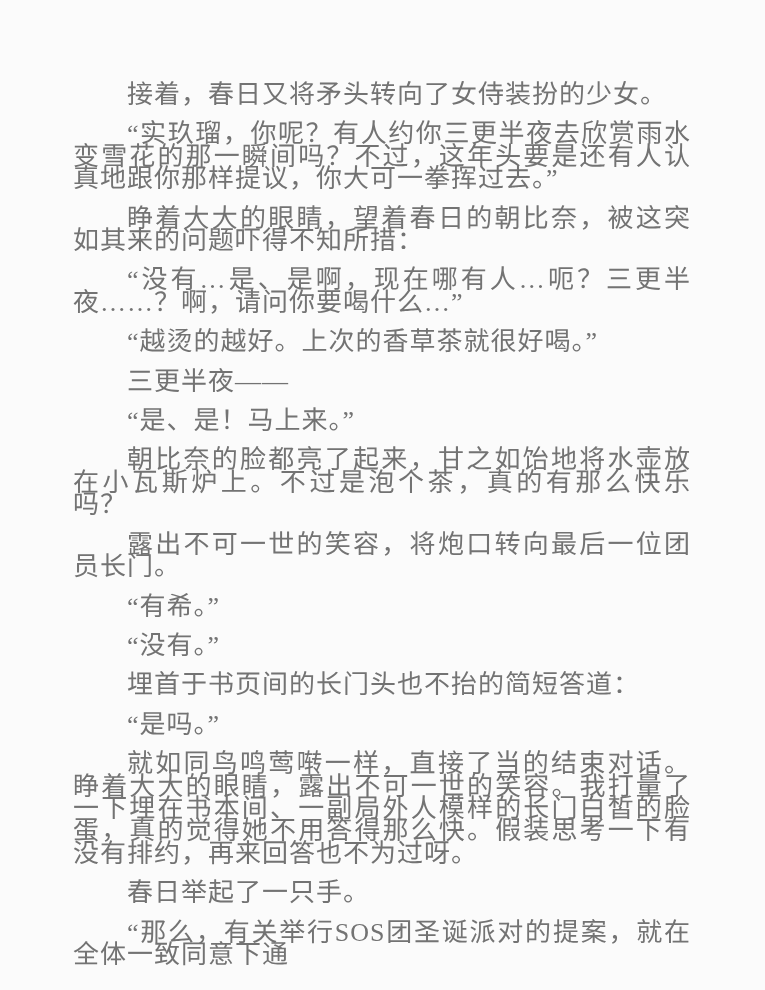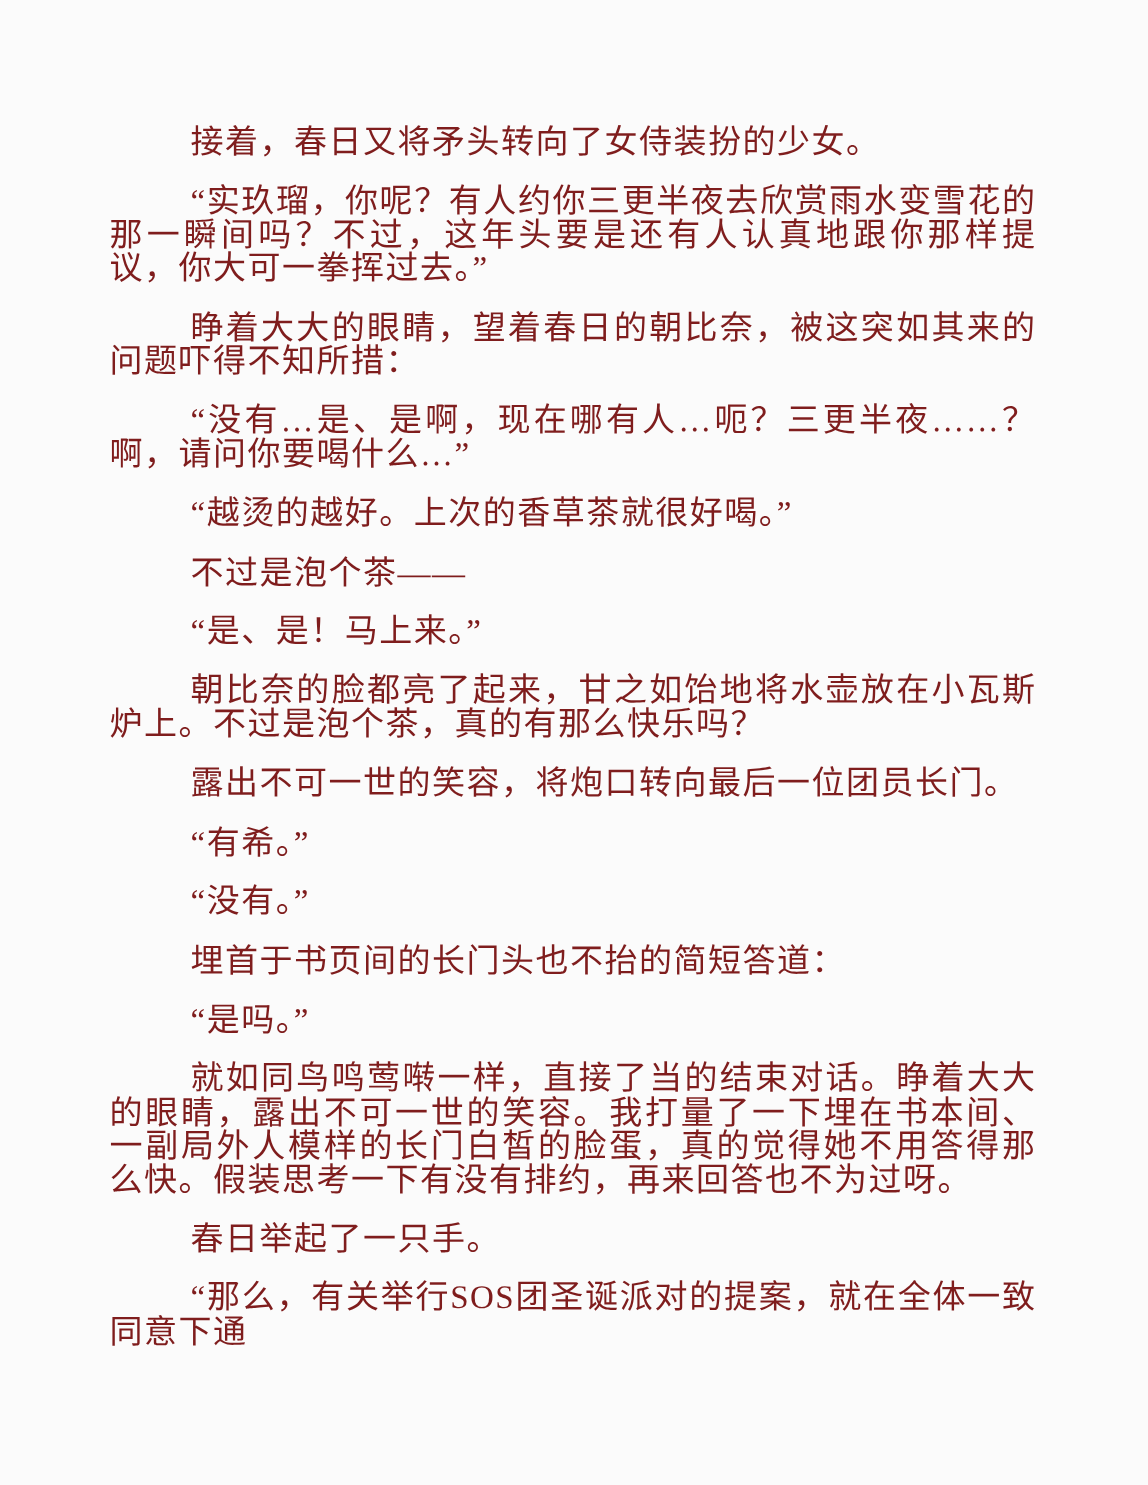--- a/index.html
+++ b/index.html
@@ -14,42 +14,42 @@
     position: relative;
   }
   .page {
     position: absolute;
     left: 73px;
     top: 84px;
     width: 618px;
   }
   .page p {
     font-family: "Liberation Serif", "DejaVu Serif", serif;
-    font-size: 22px;
+    font-size: 26px;
     line-height: 22.4px;
     letter-spacing: 1px;
-    color: #7f1d1d;
+    color: #737373;
     text-align: justify;
     text-justify: inter-character;
     text-indent: 54px;
     margin: 0 0 17px 0;
     word-break: break-all;
     overflow-wrap: break-word;
   }
 </style>
 </head>
 <body>
 
 <div class="page">
   <p>接着，春日又将矛头转向了女侍装扮的少女。</p>
   <p>“实玖瑠，你呢？有人约你三更半夜去欣赏雨水变雪花的那一瞬间吗？不过，这年头要是还有人认真地跟你那样提议，你大可一拳挥过去。”</p>
   <p>睁着大大的眼睛，望着春日的朝比奈，被这突如其来的问题吓得不知所措：</p>
   <p>“没有…是、是啊，现在哪有人…呃？三更半夜……？啊，请问你要喝什么…”</p>
   <p>“越烫的越好。上次的香草茶就很好喝。”</p>
-  <p>不过是泡个茶——</p>
+  <p>三更半夜——</p>
   <p>“是、是！马上来。”</p>
   <p>朝比奈的脸都亮了起来，甘之如饴地将水壶放在小瓦斯炉上。不过是泡个茶，真的有那么快乐吗？</p>
   <p>露出不可一世的笑容，将炮口转向最后一位团员长门。</p>
   <p>“有希。”</p>
   <p>“没有。”</p>
   <p>埋首于书页间的长门头也不抬的简短答道：</p>
   <p>“是吗。”</p>
   <p>就如同鸟鸣莺啭一样，直接了当的结束对话。睁着大大的眼睛，露出不可一世的笑容。我打量了一下埋在书本间、一副局外人模样的长门白皙的脸蛋，真的觉得她不用答得那么快。假装思考一下有没有排约，再来回答也不为过呀。</p>
   <p>春日举起了一只手。</p>
   <p>“那么，有关举行SOS团圣诞派对的提案，就在全体一致同意下通</p>

